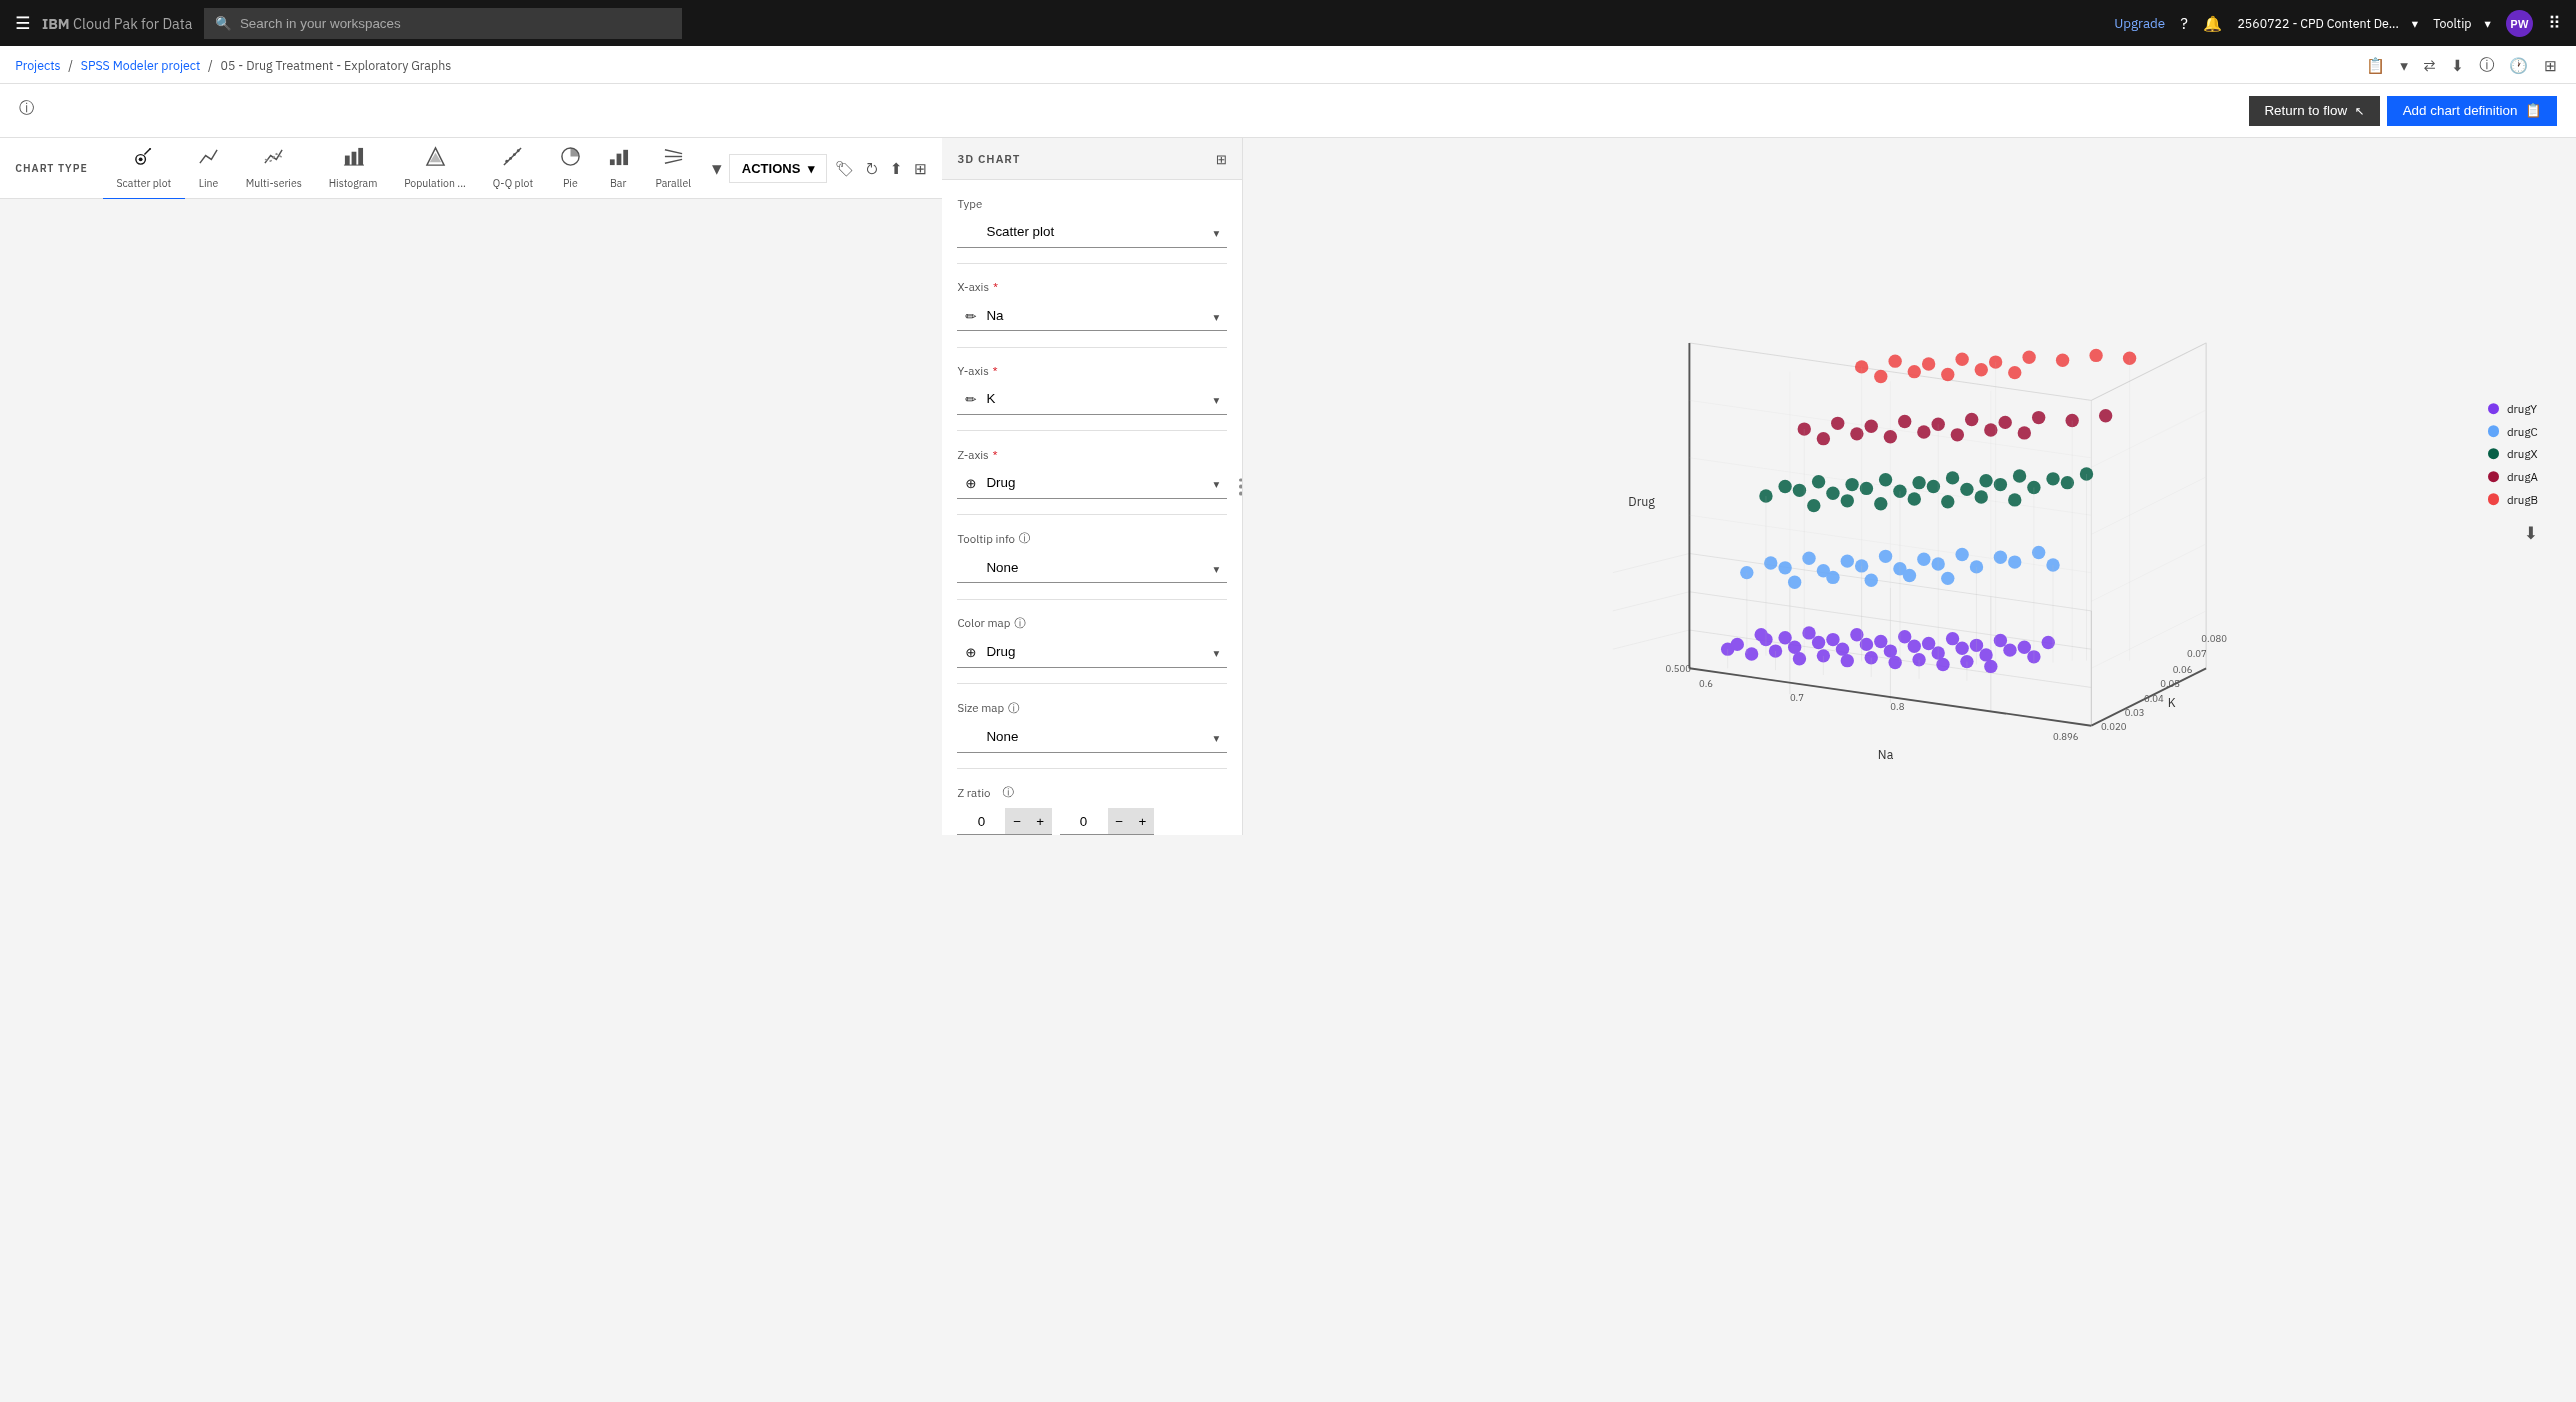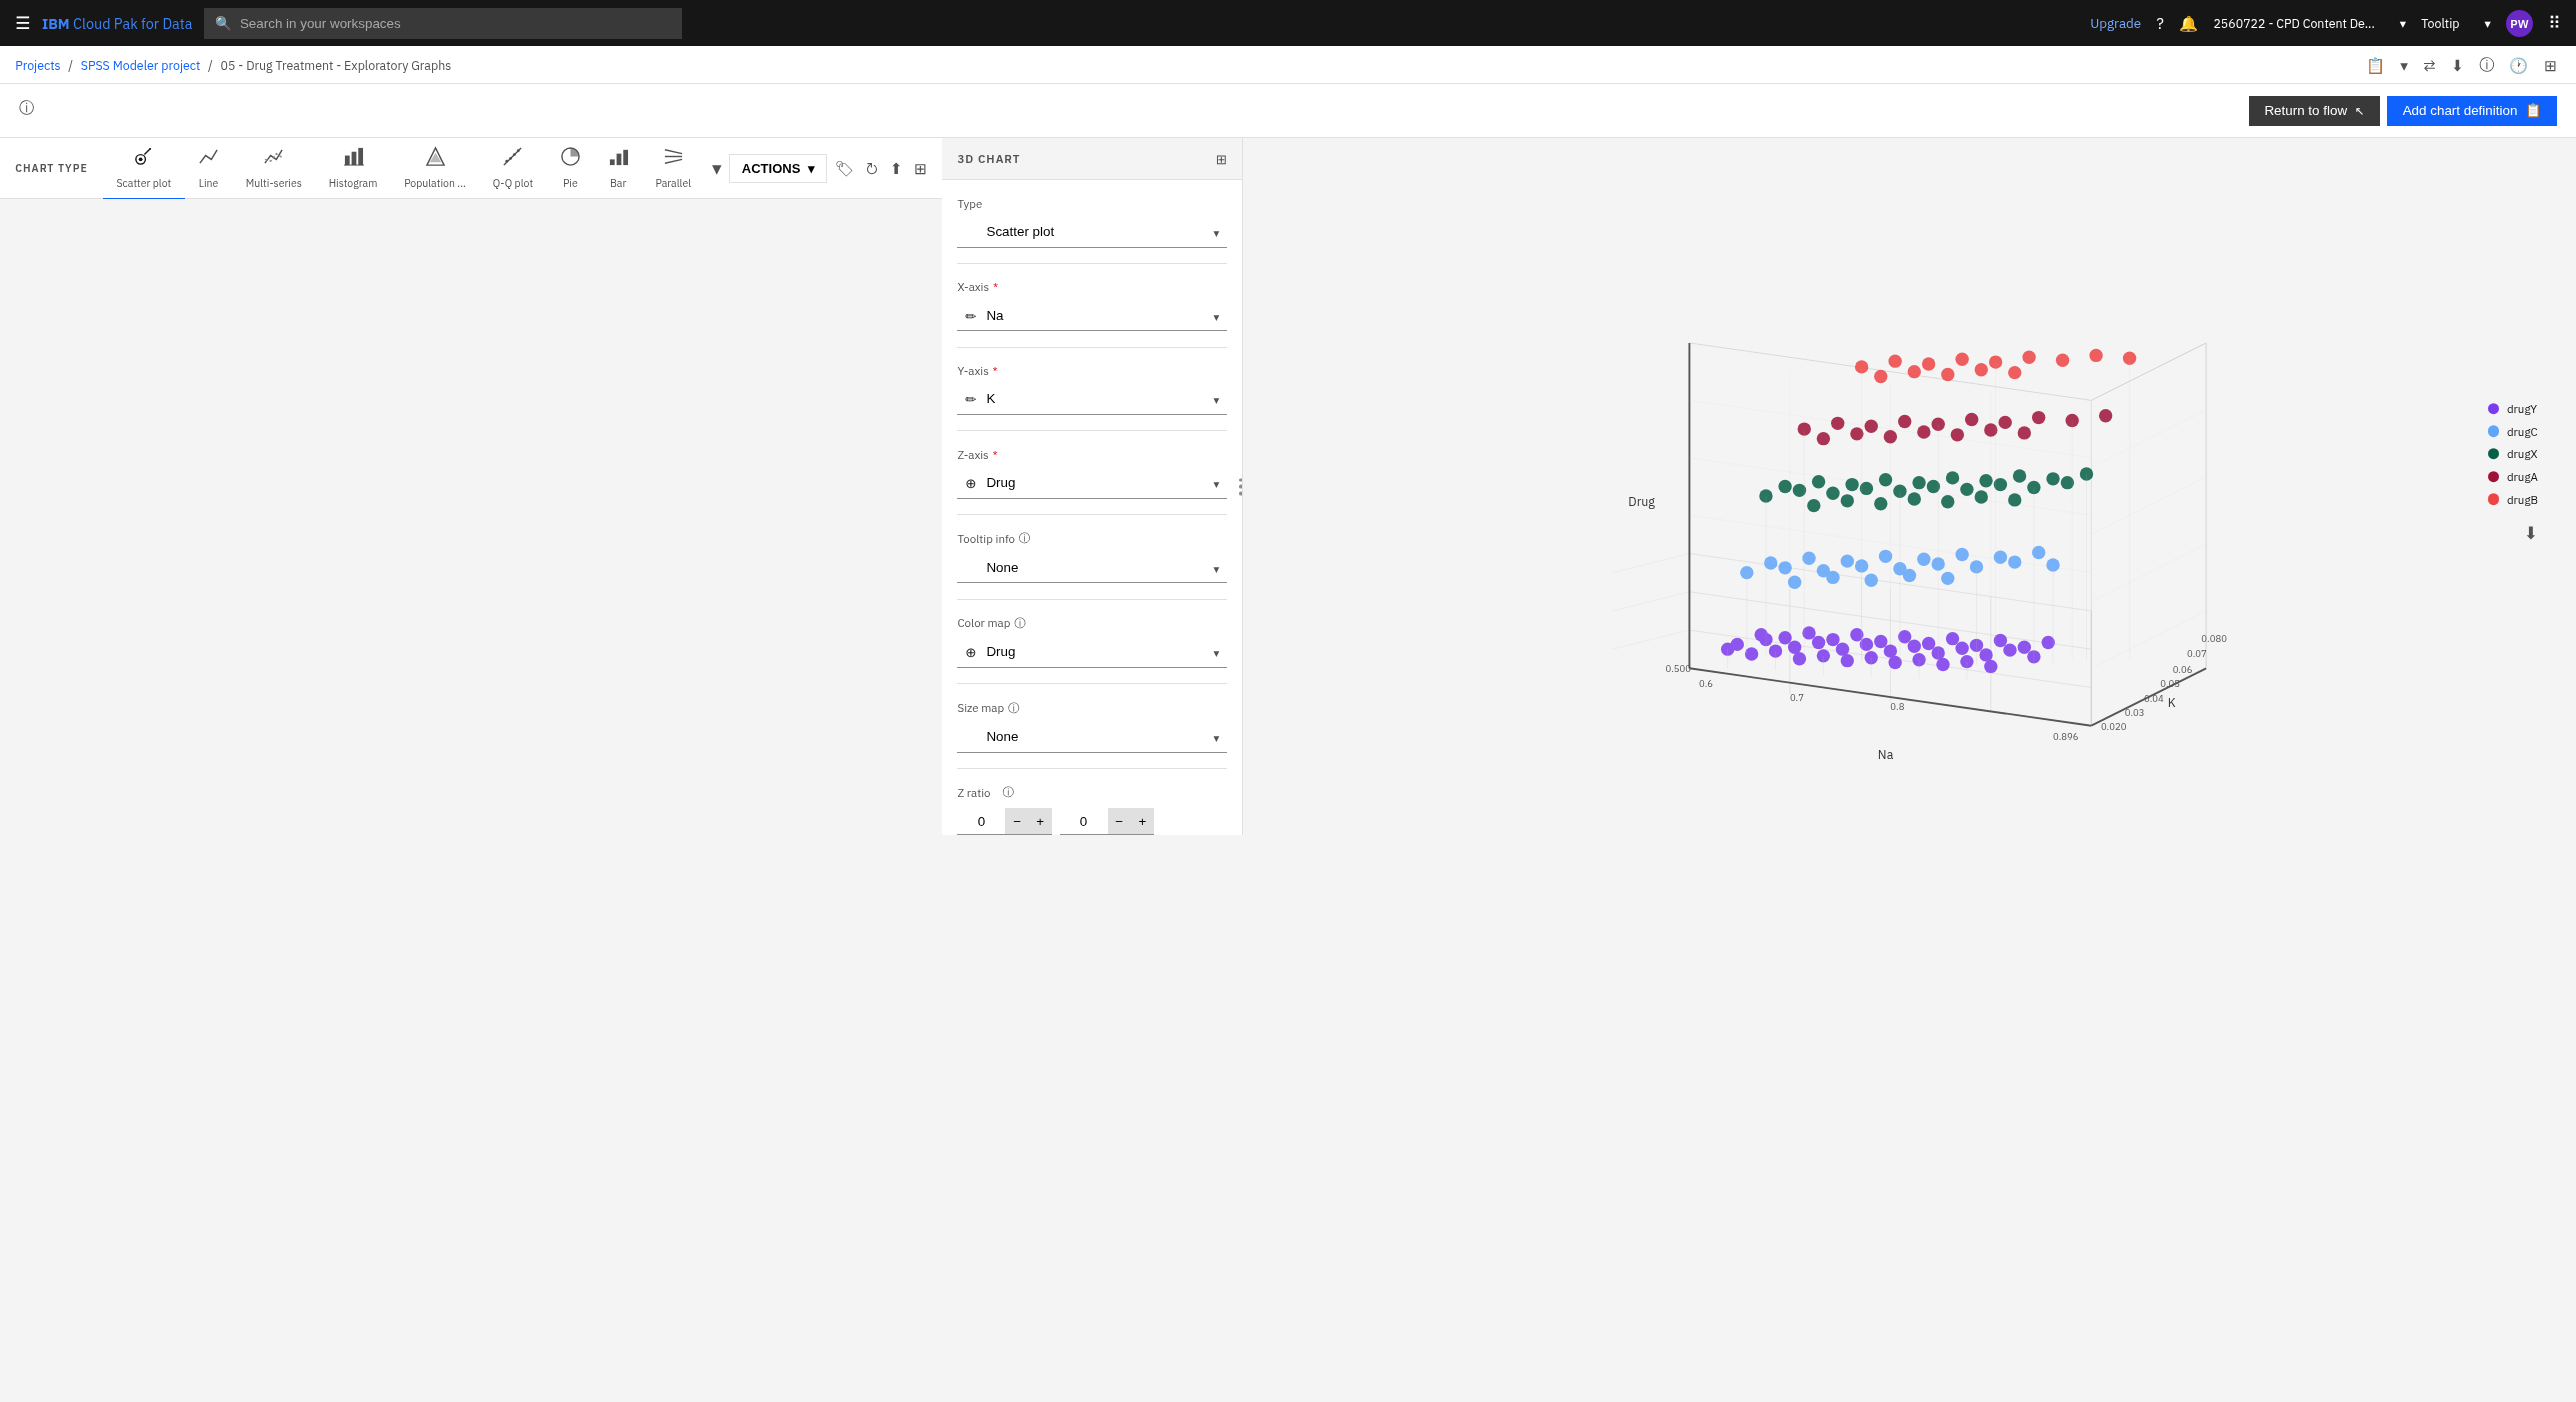--- a/index.html
+++ b/index.html
@@ -9,21 +9,21 @@
     .topnav {
       background: #161616;
       color: #fff;
       height: 46px;
       display: flex;
       align-items: center;
       padding: 0 15.3px;
       gap: 11.5px;
     }
     .topnav-menu { font-size: 17px; cursor: pointer; color: #fff; }
-    .topnav-logo { font-weight: 700; font-size: 14.4px; color: #3b82f6; white-space: nowrap; }
+    .topnav-logo { font-weight: 700; font-size: 14.4px; color: #a3a3a3; white-space: nowrap; }
     .topnav-logo span { font-weight: 400; }
     .topnav-search {
       flex: 1;
       display: flex;
       align-items: center;
       background: #393939;
       border-radius: 0;
       padding: 0 11.5px;
       height: 31px;
       gap: 7.7px;
@@ -46,21 +46,21 @@
     }
     .topnav-upgrade {
       color: #78a9ff;
       font-size: 13.4px;
       cursor: pointer;
     }
     .topnav-icon { color: #fff; cursor: pointer; font-size: 15.3px; }
     .topnav-account {
       display: flex;
       align-items: center;
-      gap: 25px;
+      gap: 13px;
       color: #fff;
       font-size: 12.4px;
       cursor: pointer;
     }
     .topnav-avatar {
       width: 27px; height: 27px;
       background: #6929c4;
       border-radius: 50%;
       display: flex; align-items: center; justify-content: center;
       font-size: 11.5px; font-weight: 600; color: #fff;

